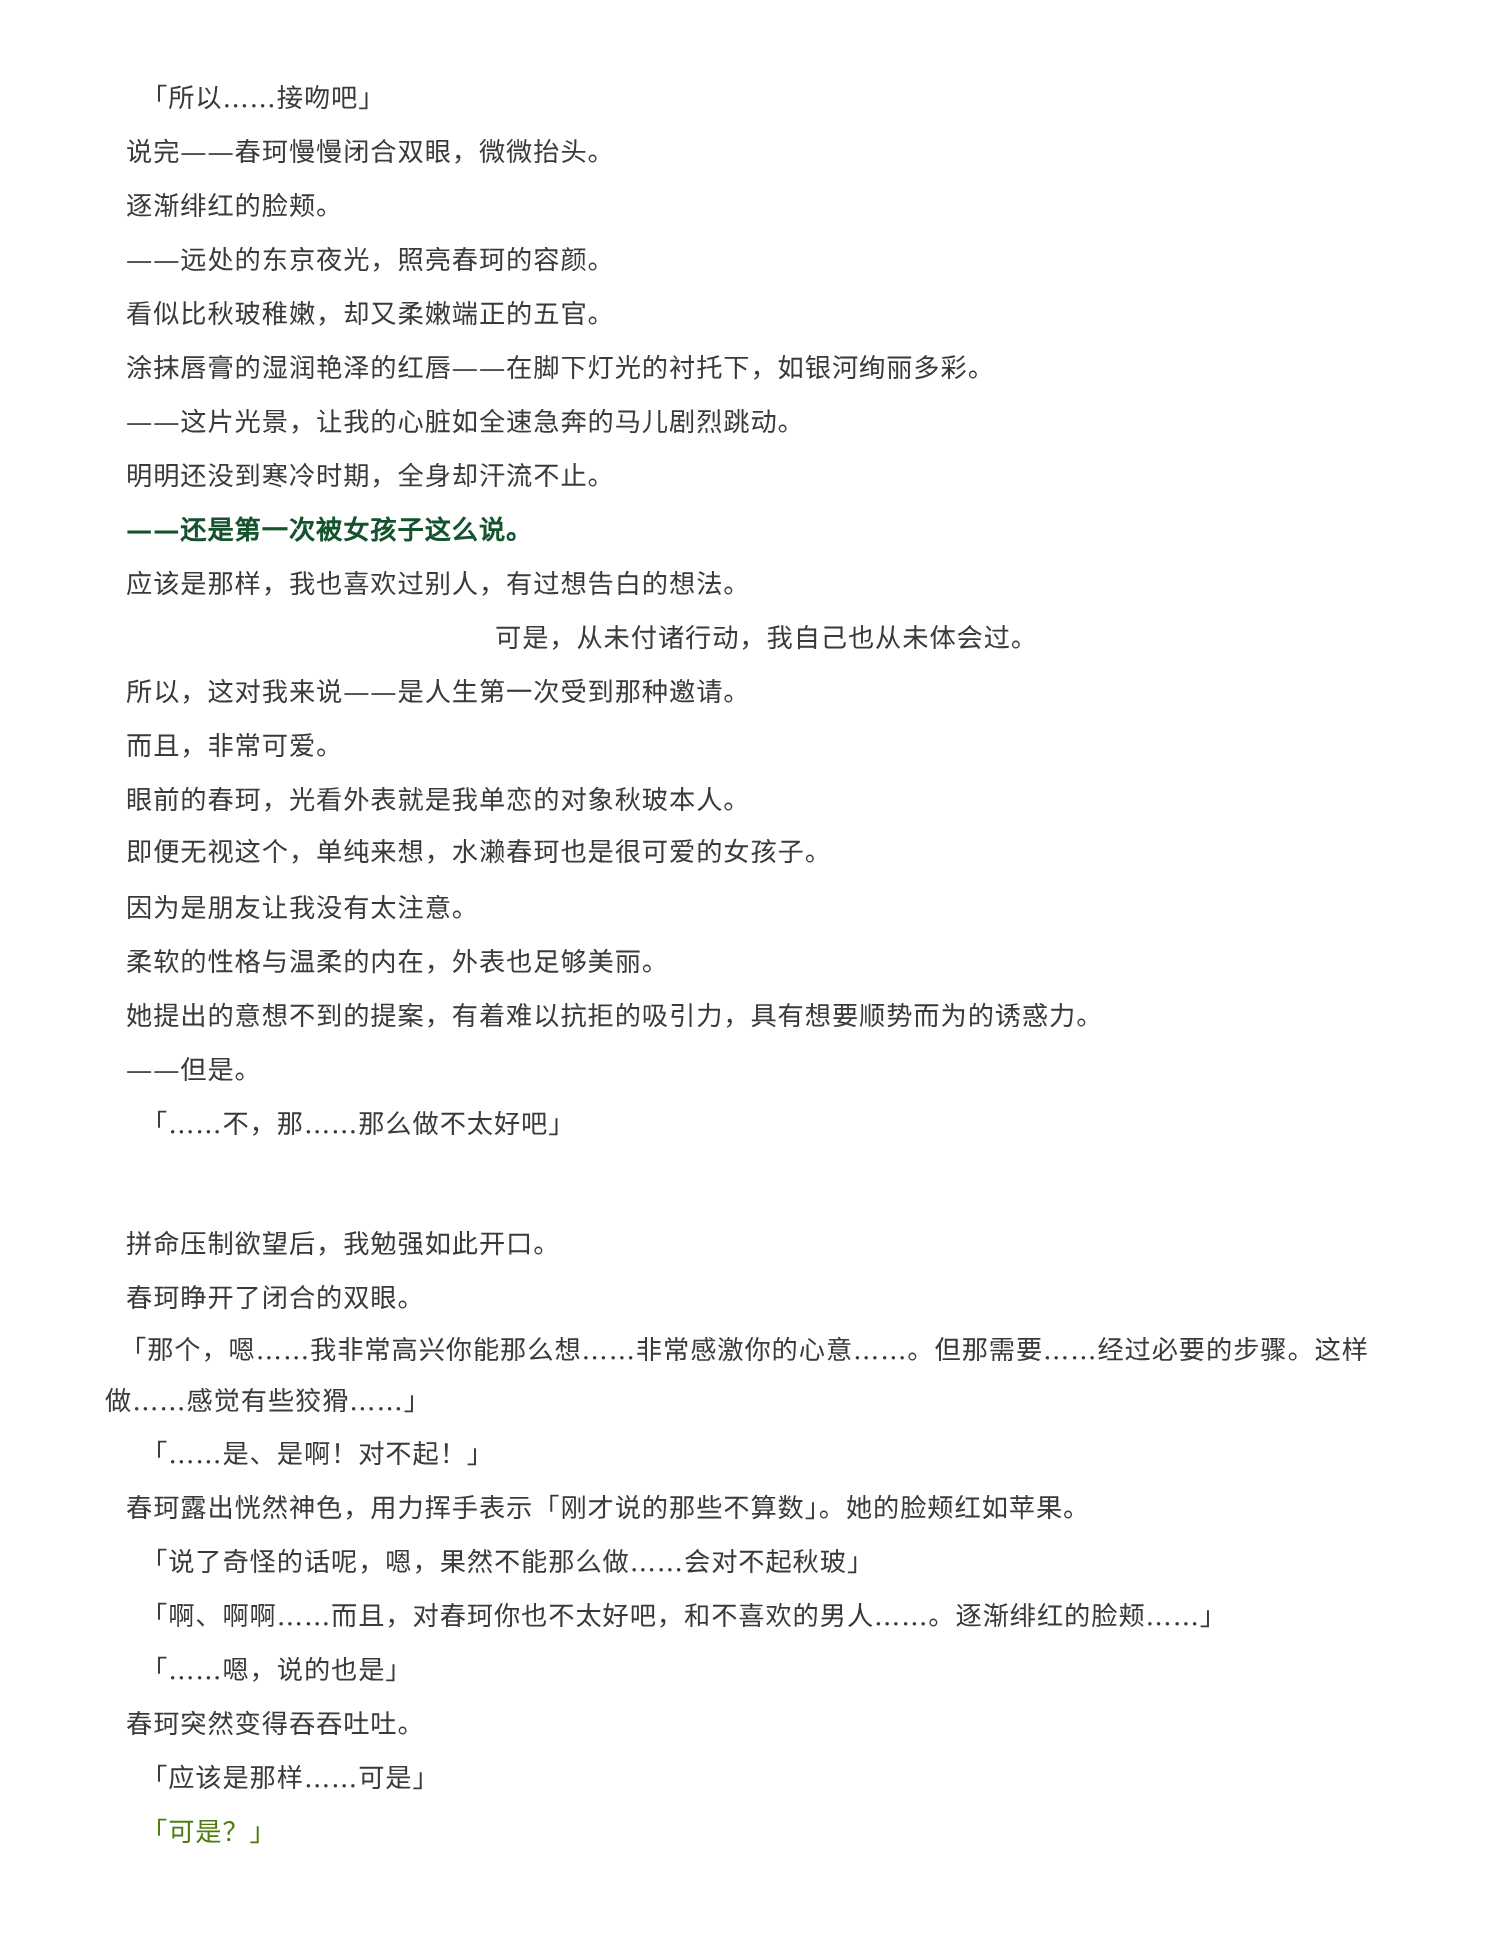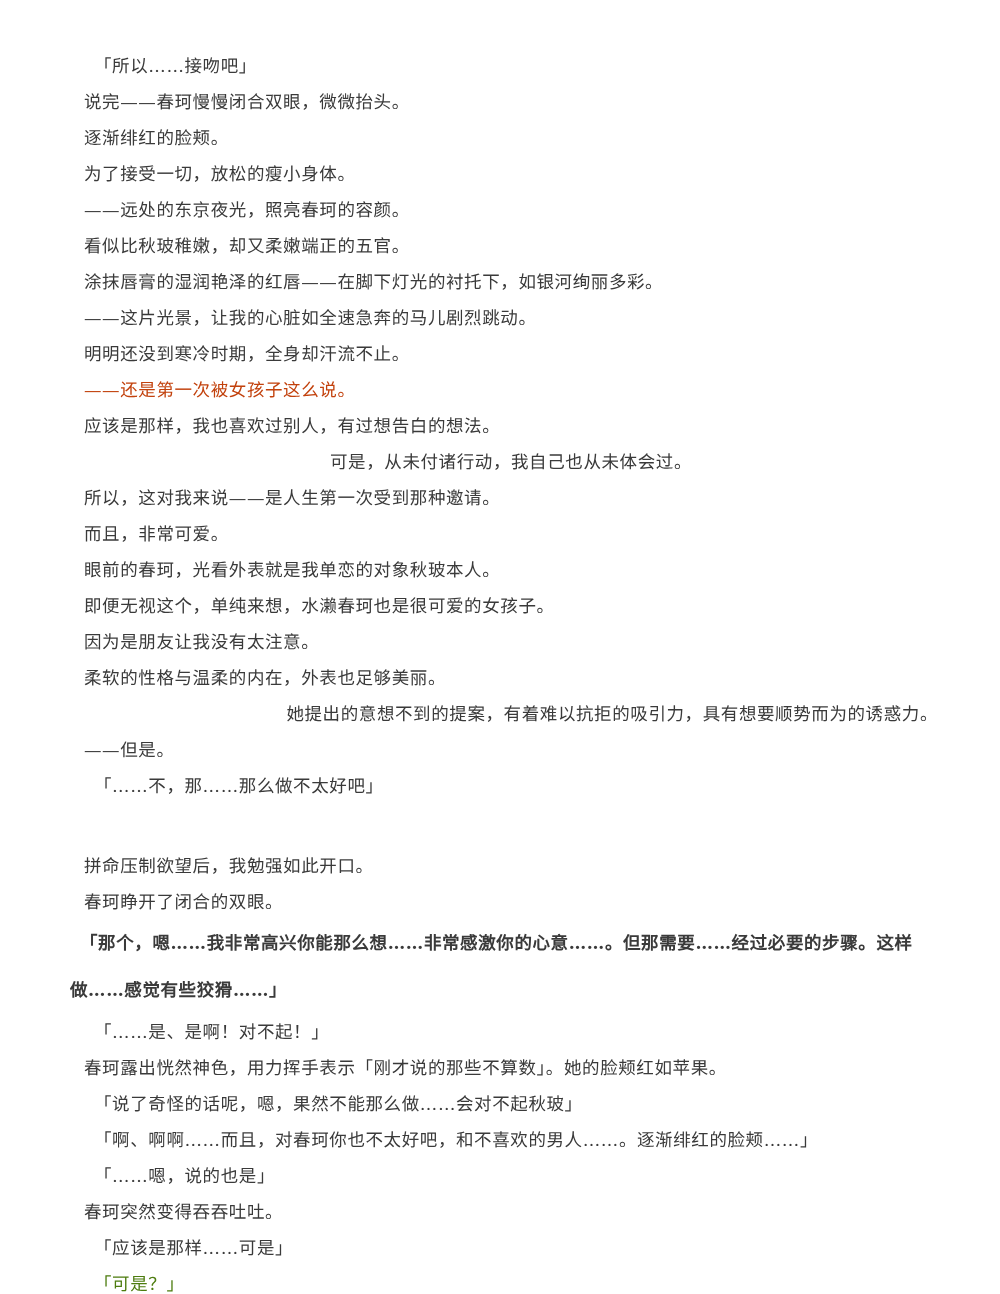--- a/index.html
+++ b/index.html
@@ -42,48 +42,46 @@
   
   .line.dialogue {
     text-indent: 10px;
   }
 
   
   .line.wrap {
     text-indent: 10px;
     margin-left: -14px;
     padding-left: 0;
-    line-height: 47px;
-    font-weight: bold;
+    line-height: 34px;
   }
 </style>
 </head>
 <body>
 
 <div id="page" style="background: rgb(255, 255, 255);">
   <div id="body-text">
       <p class="line dialogue" style="color: rgb(58, 58, 58);">「所以……接吻吧」</p>
       <p class="line narration" style="color: rgb(58, 58, 58);">说完——春珂慢慢闭合双眼，微微抬头。</p>
       <p class="line narration" style="color: rgb(58, 58, 58);">逐渐绯红的脸颊。</p>
-      <p class="line narration" style="color: rgb(58, 58, 58);">为了接受一切，放松的瘦小身体。</p>
       <p class="line narration" style="color: rgb(58, 58, 58);">——远处的东京夜光，照亮春珂的容颜。</p>
       <p class="line narration" style="color: rgb(58, 58, 58);">看似比秋玻稚嫩，却又柔嫩端正的五官。</p>
       <p class="line narration" style="color: rgb(58, 58, 58);">涂抹唇膏的湿润艳泽的红唇——在脚下灯光的衬托下，如银河绚丽多彩。</p>
       <p class="line narration" style="color: rgb(58, 58, 58);">——这片光景，让我的心脏如全速急奔的马儿剧烈跳动。</p>
       <p class="line narration" style="color: rgb(58, 58, 58);">明明还没到寒冷时期，全身却汗流不止。</p>
-      <p class="line narration" style="color: #c2410c;">——还是第一次被女孩子这么说。</p>
+      <p class="line narration" style="color: #14532d; font-weight: bold;">——还是第一次被女孩子这么说。</p>
       <p class="line narration" style="color: rgb(58, 58, 58);">应该是那样，我也喜欢过别人，有过想告白的想法。</p>
       <p class="line narration" style="color: rgb(58, 58, 58); text-align: center;">可是，从未付诸行动，我自己也从未体会过。</p>
       <p class="line narration" style="color: rgb(58, 58, 58);">所以，这对我来说——是人生第一次受到那种邀请。</p>
       <p class="line narration" style="color: rgb(58, 58, 58);">而且，非常可爱。</p>
       <p class="line narration" style="color: rgb(58, 58, 58);">眼前的春珂，光看外表就是我单恋的对象秋玻本人。</p>
-      <p class="line narration" style="color: rgb(58, 58, 58);">即便无视这个，单纯来想，水濑春珂也是很可爱的女孩子。</p>
+      <p class="line narration" style="color: rgb(58, 58, 58); font-family: Liberation Mono, monospace;">即便无视这个，单纯来想，水濑春珂也是很可爱的女孩子。</p>
       <p class="line narration" style="color: rgb(58, 58, 58);">因为是朋友让我没有太注意。</p>
       <p class="line narration" style="color: rgb(58, 58, 58);">柔软的性格与温柔的内在，外表也足够美丽。</p>
-      <p class="line narration" style="color: rgb(58, 58, 58); text-align: right;">她提出的意想不到的提案，有着难以抗拒的吸引力，具有想要顺势而为的诱惑力。</p>
+      <p class="line narration" style="color: rgb(58, 58, 58);">她提出的意想不到的提案，有着难以抗拒的吸引力，具有想要顺势而为的诱惑力。</p>
       <p class="line narration" style="color: rgb(58, 58, 58);">——但是。</p>
       <p class="line dialogue" style="color: rgb(58, 58, 58);">「……不，那……那么做不太好吧」</p>
       <p class="line narration" style="color: rgb(58, 58, 58); margin-top: 44px;">拼命压制欲望后，我勉强如此开口。</p>
       <p class="line narration" style="color: rgb(58, 58, 58);">春珂睁开了闭合的双眼。</p>
       <p class="line wrap" style="color: rgb(58, 58, 58);">「那个，嗯……我非常高兴你能那么想……非常感激你的心意……。但那需要……经过必要的步骤。这样做……感觉有些狡猾……」</p>
       <p class="line dialogue" style="color: rgb(58, 58, 58);">「……是、是啊！对不起！」</p>
       <p class="line narration" style="color: rgb(58, 58, 58);">春珂露出恍然神色，用力挥手表示「刚才说的那些不算数」。她的脸颊红如苹果。</p>
       <p class="line dialogue" style="color: rgb(58, 58, 58);">「说了奇怪的话呢，嗯，果然不能那么做……会对不起秋玻」</p>
       <p class="line dialogue" style="color: rgb(58, 58, 58);">「啊、啊啊……而且，对春珂你也不太好吧，和不喜欢的男人……。逐渐绯红的脸颊……」</p>
       <p class="line dialogue" style="color: rgb(58, 58, 58);">「……嗯，说的也是」</p>

